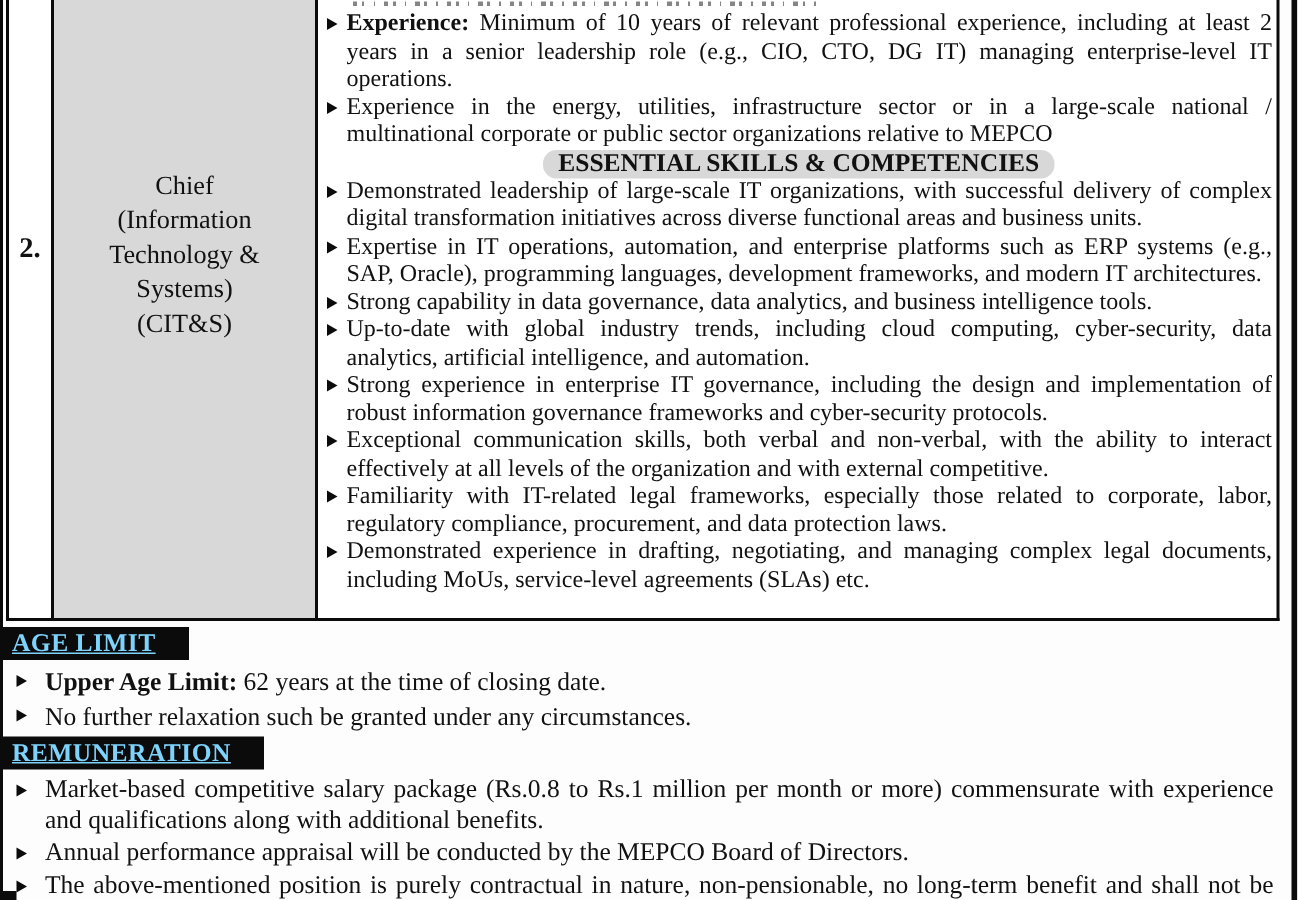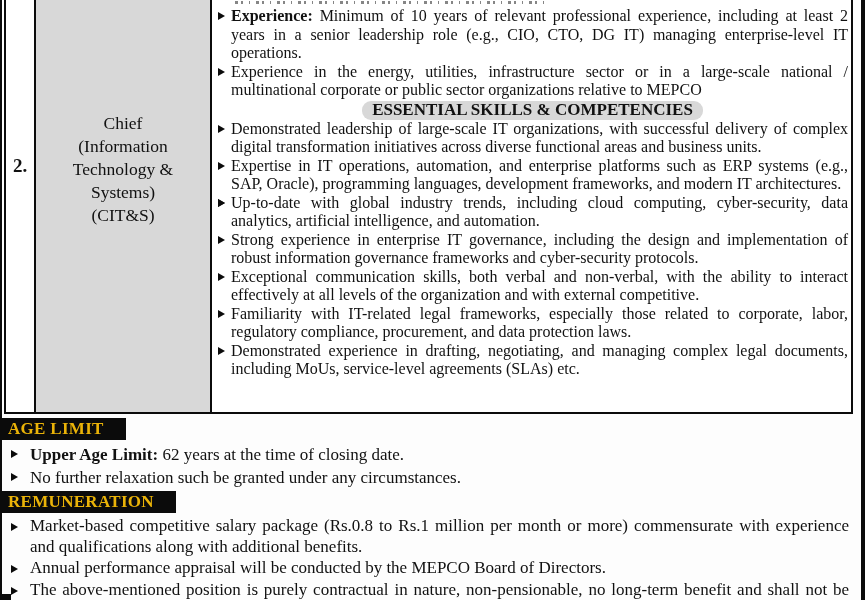--- a/index.html
+++ b/index.html
@@ -42,23 +42,24 @@
   .bb{font-weight:bold;font-family:Liberation Serif, serif;}
   .skills-head-row{text-align:left;line-height:19px;text-align-last:center;}
   .skills-head{
     display:inline-block;background:#d8d8d8;border-radius:9px;
     padding:0 10px 1px 10px;font-weight:bold;font-size:17px;line-height:18px;
   }
 
   
   .below{position:absolute;left:2px;top:418px;width:855px;}
   .bar{
-    width:-moz-fit-content;width:fit-content;background:#0b0b0b;color:#eab308;
+    width:-moz-fit-content;width:fit-content;background:#0b0b0b;color:#7dd3fc;
     font-weight:bold;font-size:17px;line-height:19px;padding:1px 22px 2px 6px;
     letter-spacing:.3px;
+    text-decoration:underline;
   }
   .bl2{position:relative;padding-left:28px;padding-right:8px;font-size:17px;}
   .bl2 .tri{left:9px;top:7px;}
   .age-list{padding:3px 0 2px 0;}
   .age-list .bl2{line-height:23px;}
   .rem-list{padding:2px 0 0 0;}
   .rem-list .bl2{line-height:20.5px;margin:1px 0;text-align:justify;}
   .next-frag{position:absolute;left:2px;top:594px;width:9px;height:6px;background:#0b0b0b;}
 </style>
 </head>
@@ -101,20 +102,21 @@
       <div class="bl">
         <span class="tri"></span>
         <span>Demonstrated leadership of large-scale IT organizations, with successful delivery of complex digital transformation initiatives across diverse functional areas and business units.</span>
       </div>
       <div class="bl">
         <span class="tri"></span>
         <span>Expertise in IT operations, automation, and enterprise platforms such as ERP systems (e.g., SAP, Oracle), programming languages, development frameworks, and modern IT architectures.</span>
       </div>
       <div class="bl">
         <span class="tri"></span>
+        <span>Strong capability in data governance, data analytics, and business intelligence tools.</span>
       </div>
       <div class="bl">
         <span class="tri"></span>
         <span>Up-to-date with global industry trends, including cloud computing, cyber-security, data analytics, artificial intelligence, and automation.</span>
       </div>
       <div class="bl">
         <span class="tri"></span>
         <span>Strong experience in enterprise IT governance, including the design and implementation of robust information governance frameworks and cyber-security protocols.</span>
       </div>
       <div class="bl">

